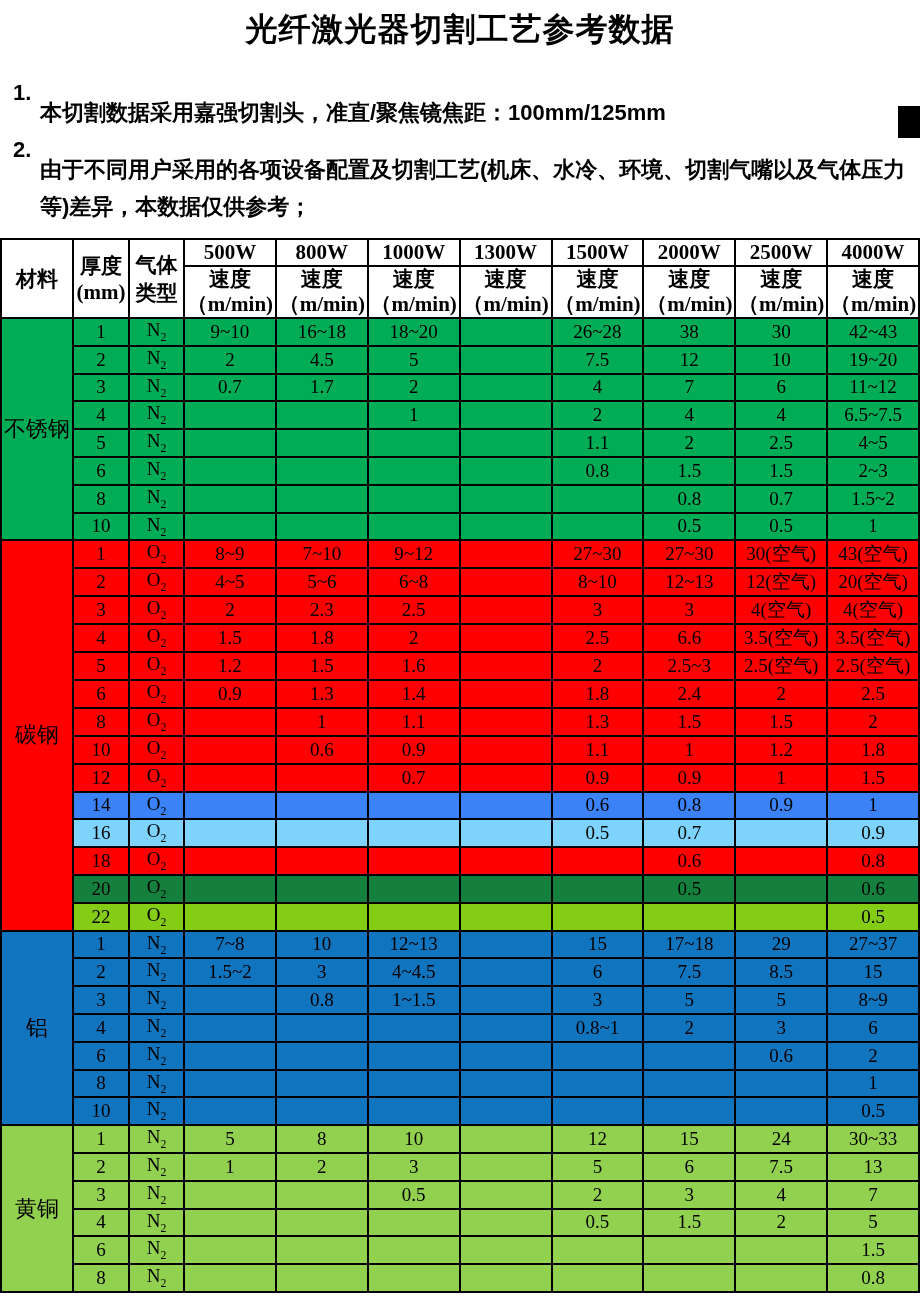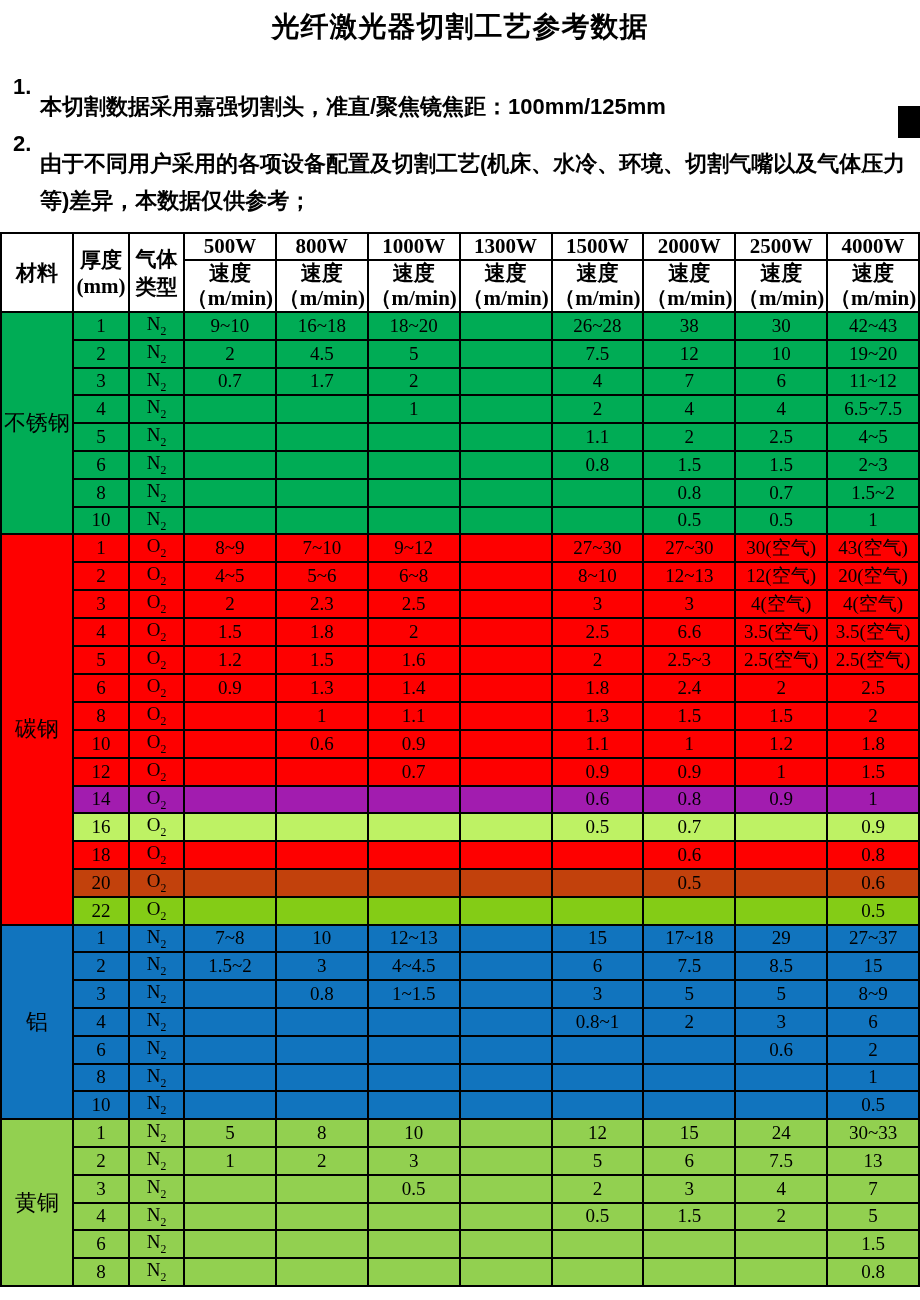--- a/index.html
+++ b/index.html
@@ -2,21 +2,21 @@
 <html><head>
 <meta charset="utf-8">
 <style>
   * { margin:0; padding:0; box-sizing:border-box; }
   html,body { background:#fff; }
   body {
     width:920px; height:1300px; position:relative; overflow:hidden;
     font-family:"Liberation Sans","DejaVu Sans",sans-serif; color:#000;
   }
   .title {
-    text-align:center; font-weight:bold; font-size:28px; padding-top:8px; letter-spacing:1px;
+    text-align:center; font-weight:bold; font-size:32px; padding-top:8px; letter-spacing:1px;
   }
   .notes { margin-top:22px; padding-left:13px; padding-right:6px; }
   .note { display:flex; font-weight:bold; font-size:22px; line-height:37px; }
   .note-num { flex:0 0 27px; }
   .note-text { flex:1;margin-top:20px; }
   .cursor-artifact { position:absolute; top:106px; left:898px; width:22px; height:32px; background:#000; }
   table.ref {
     width:920px; border-collapse:collapse; table-layout:fixed; margin-top:13px;
     font-family:"Liberation Serif","DejaVu Serif",serif;
   }
@@ -290,33 +290,33 @@
           <td><span>O<sub>2</sub></span></td>
           <td></td>
           <td></td>
           <td>0.7</td>
           <td></td>
           <td>0.9</td>
           <td>0.9</td>
           <td>1</td>
           <td>1.5</td>
         </tr>
-        <tr style="background-color: #a21caf;">
+        <tr style="background-color: #3b82f6;">
           <td>14</td>
           <td><span>O<sub>2</sub></span></td>
           <td></td>
           <td></td>
           <td></td>
           <td></td>
           <td>0.6</td>
           <td>0.8</td>
           <td>0.9</td>
           <td>1</td>
         </tr>
-        <tr style="background-color: #bef264;">
+        <tr style="background-color: #7dd3fc;">
           <td>16</td>
           <td><span>O<sub>2</sub></span></td>
           <td></td>
           <td></td>
           <td></td>
           <td></td>
           <td>0.5</td>
           <td>0.7</td>
           <td></td>
           <td>0.9</td>
@@ -326,21 +326,21 @@
           <td><span>O<sub>2</sub></span></td>
           <td></td>
           <td></td>
           <td></td>
           <td></td>
           <td></td>
           <td>0.6</td>
           <td></td>
           <td>0.8</td>
         </tr>
-        <tr style="background-color: #c2410c; padding-left: 15px;">
+        <tr style="background-color: #15803d; padding-left: 15px;">
           <td>20</td>
           <td><span>O<sub>2</sub></span></td>
           <td></td>
           <td></td>
           <td></td>
           <td></td>
           <td></td>
           <td>0.5</td>
           <td></td>
           <td>0.6</td>

